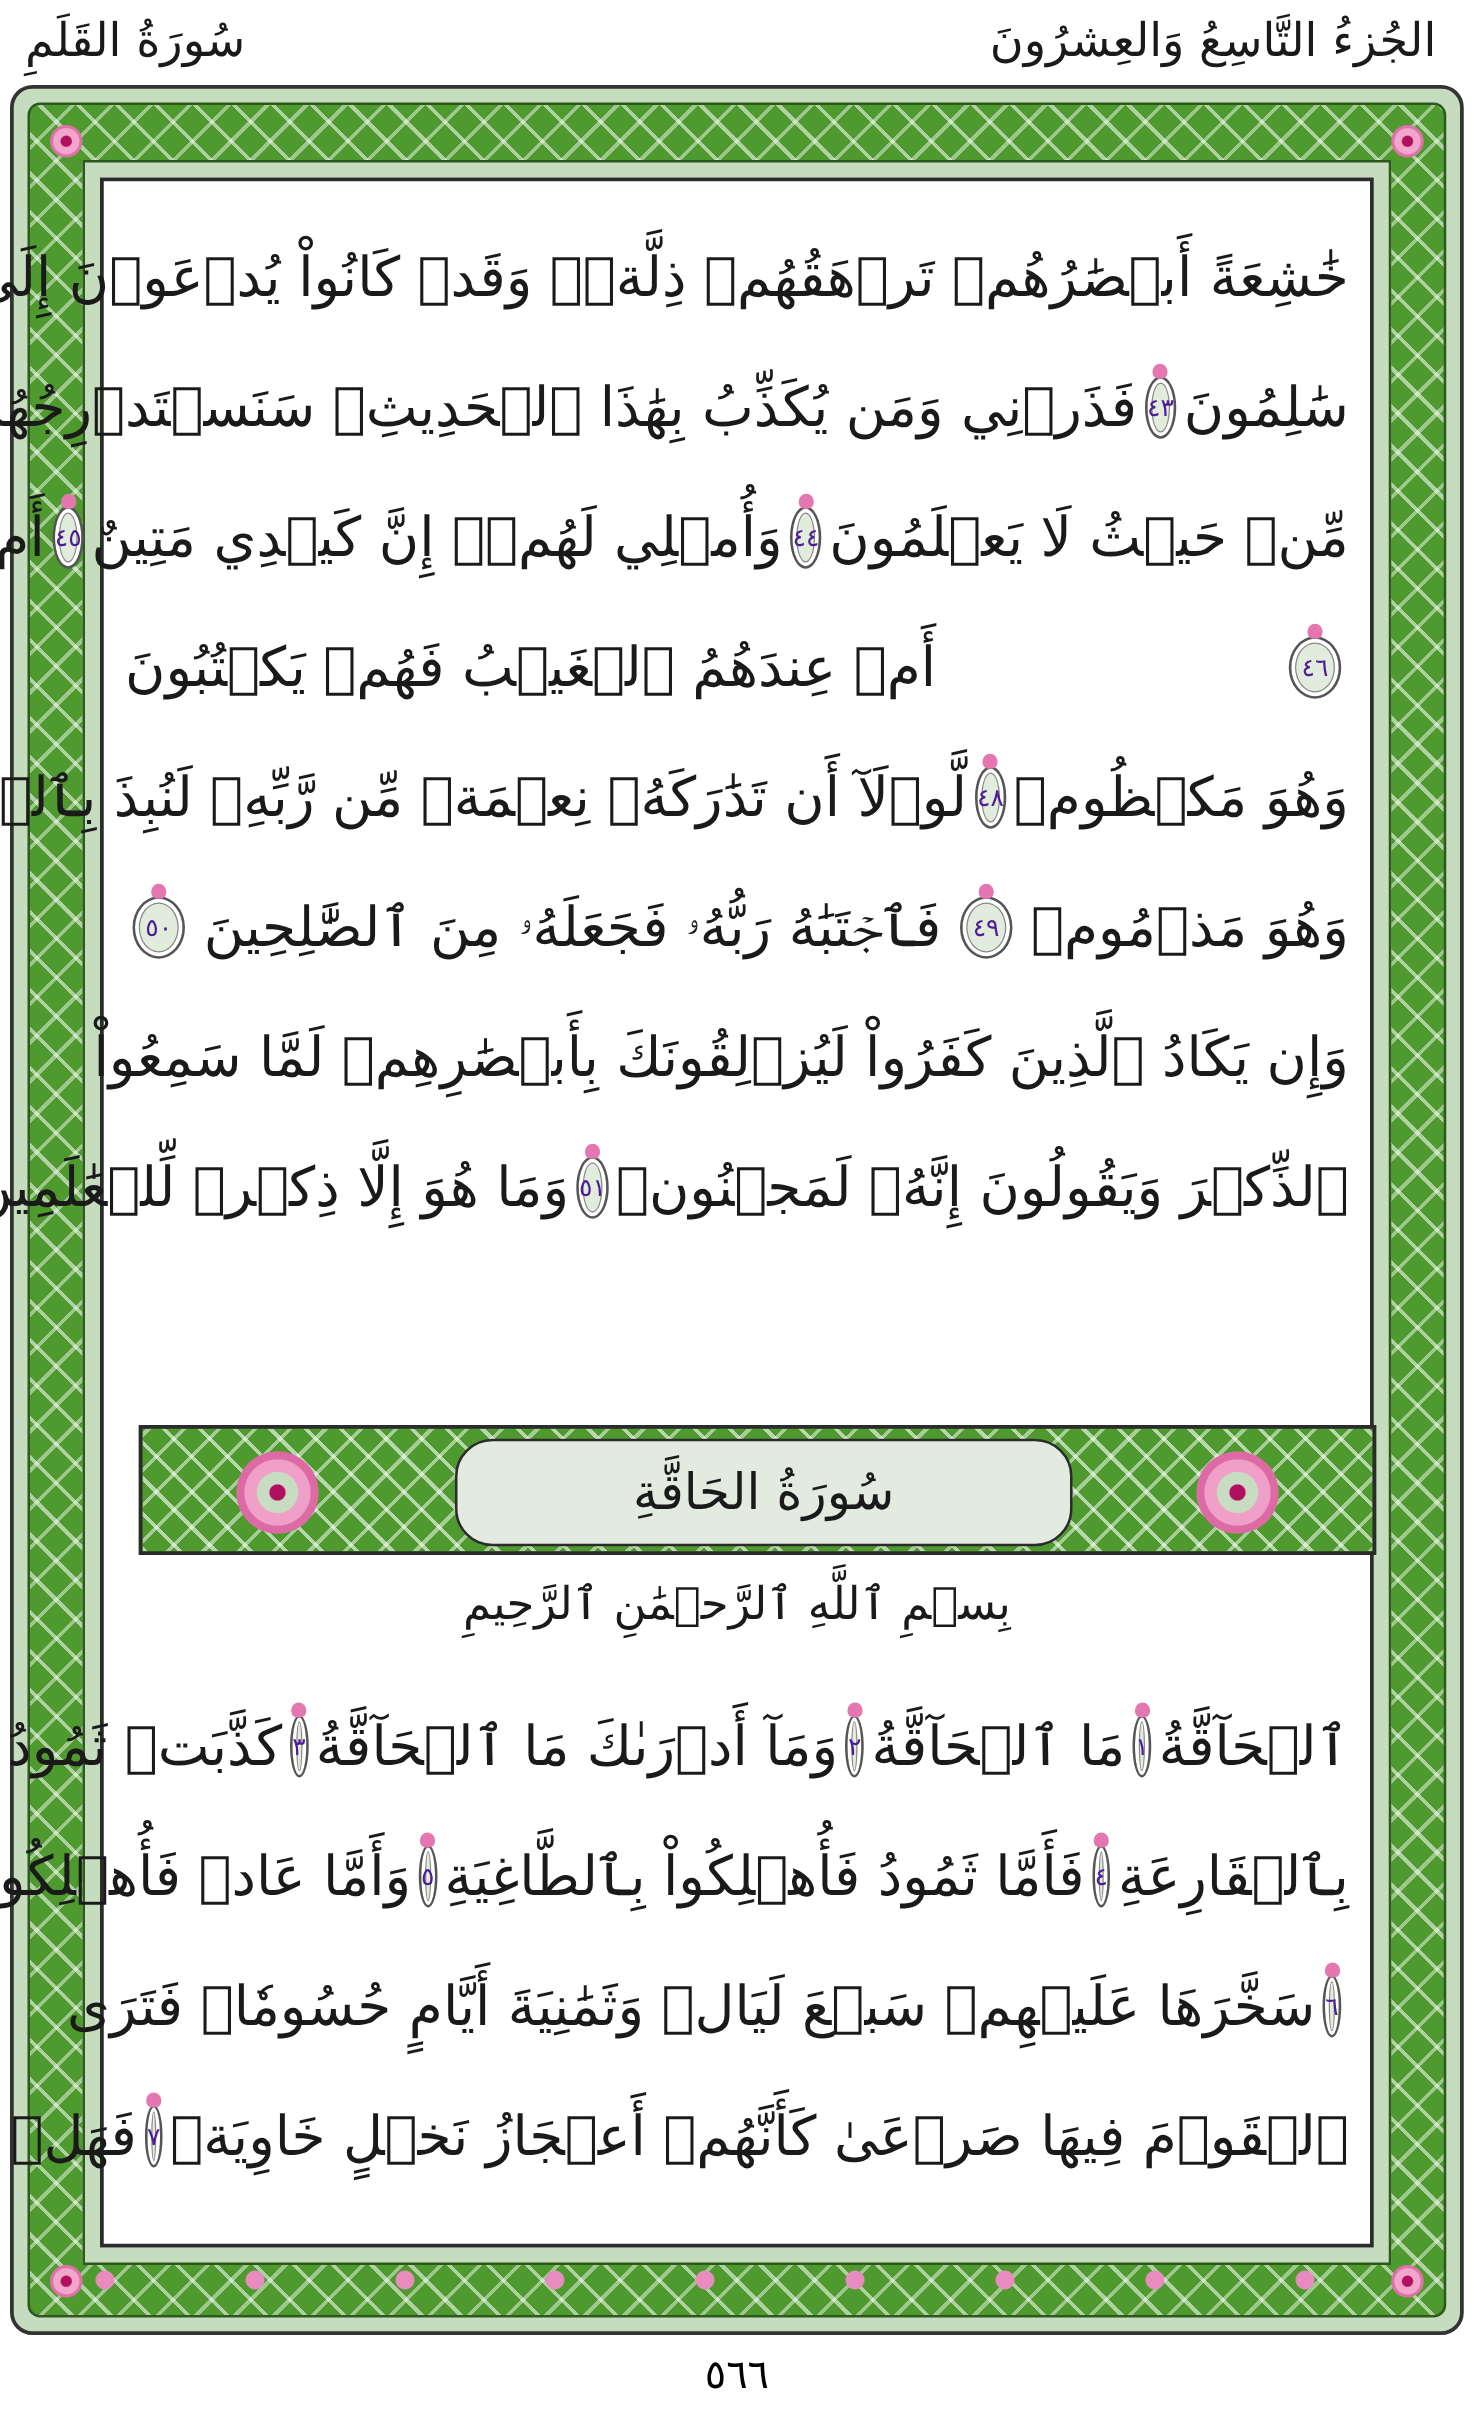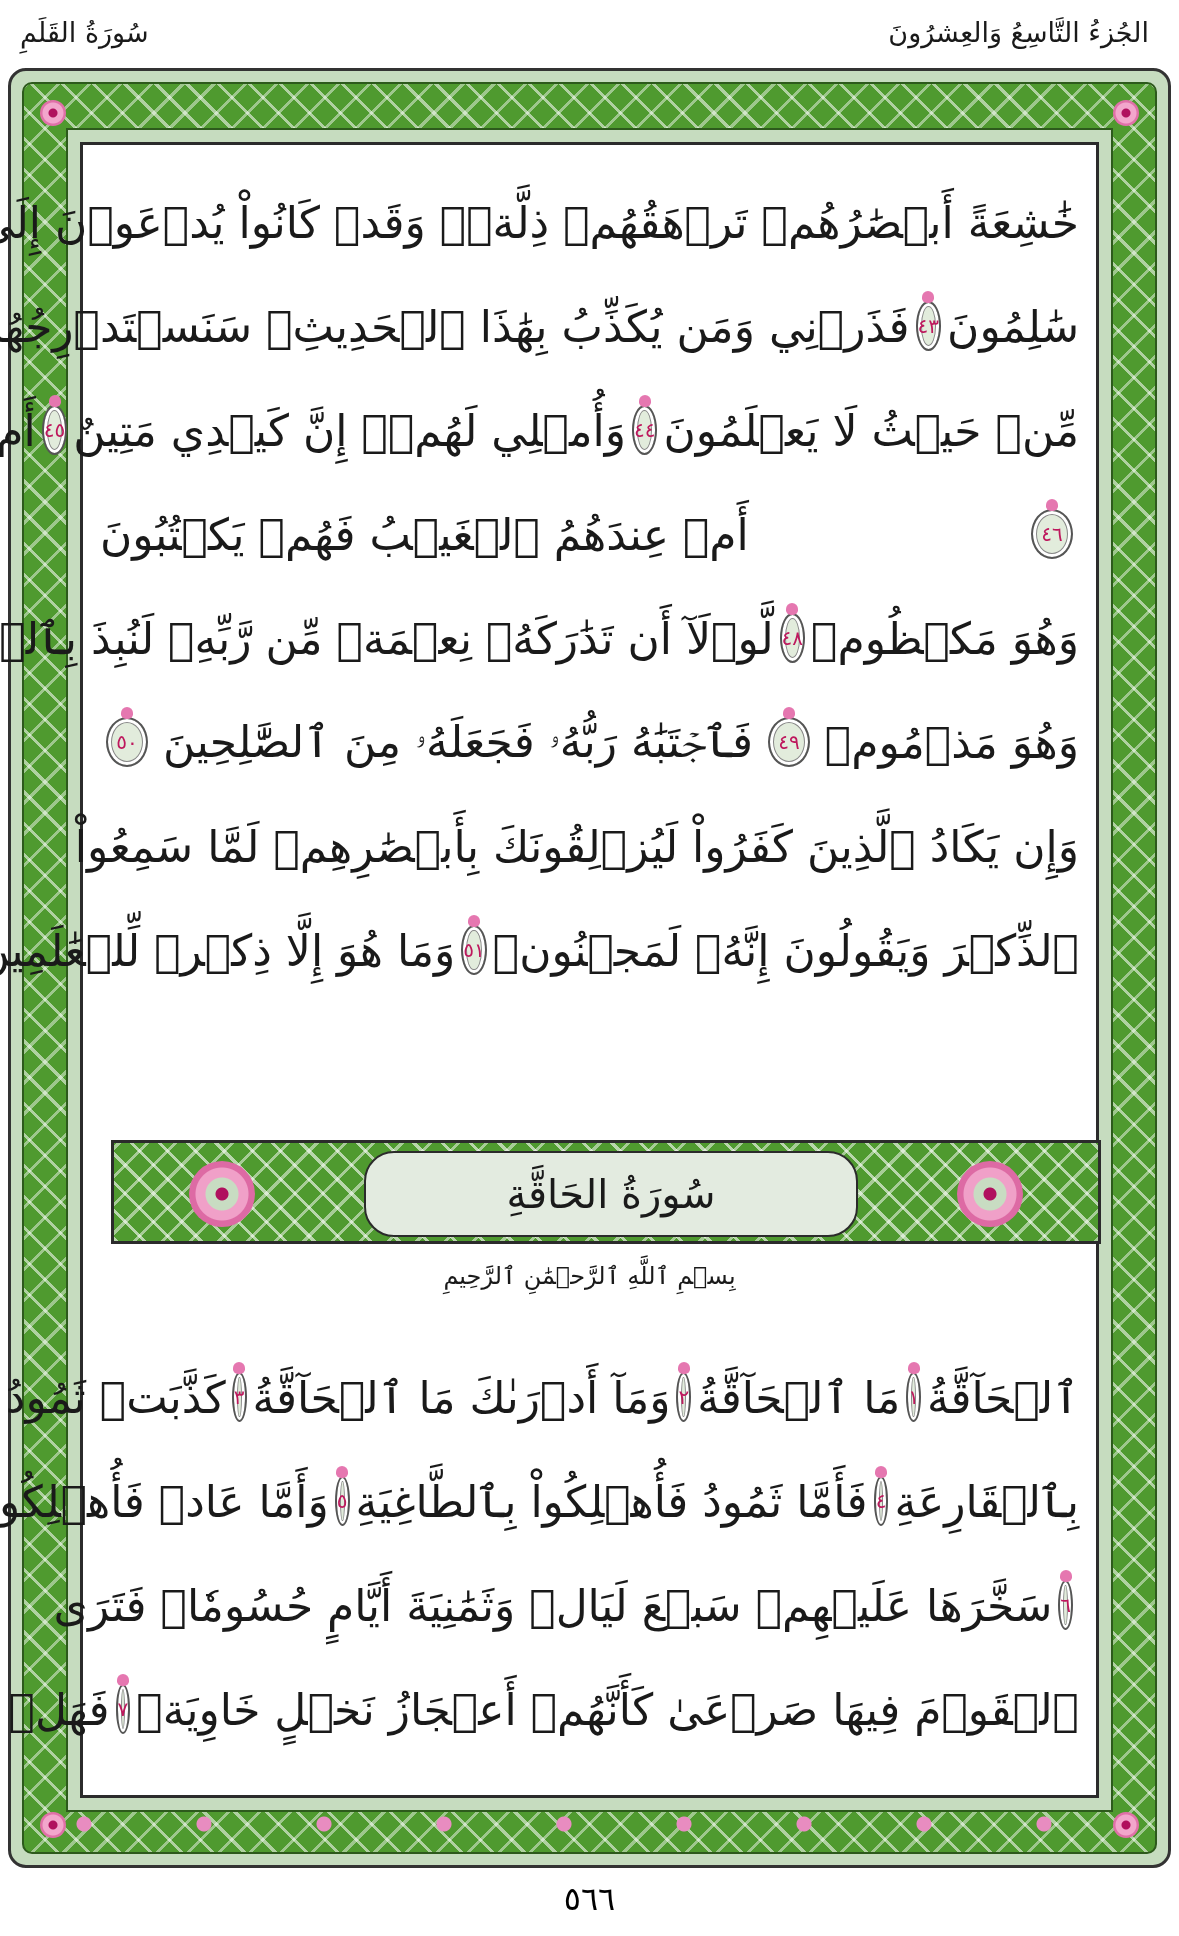--- a/index.html
+++ b/index.html
@@ -1,18 +1,18 @@
 <!DOCTYPE html>
 <html><head>
 <meta charset="utf-8">
 <style>
   html, body { margin:0; padding:0; }
   body { width:1179px; height:1936px; background:#ffffff; position:relative; overflow:hidden;
          font-family: "DejaVu Sans", sans-serif; color:#1a1a1a; }
-  .hdr { position:absolute; top:8px; height:50px; font-size:27px; line-height:50px; direction:rtl; }
+  .hdr { position:absolute; top:8px; height:50px; font-size:37px; line-height:50px; direction:rtl; }
   .hdr-right { right:30px; }
   .hdr-left { left:20px; }
   .frame-outer { position:absolute; left:8px; top:68px; width:1163px; height:1800px;
                  background:#c6dcbf; border:3px solid #333; border-radius:18px; box-sizing:border-box; }
   .frame-green { position:absolute; left:22px; top:82px; width:1135px; height:1772px;
                  background:
                    radial-gradient(circle at 50% 50%, #e88cc0 0 7px, transparent 8px) 0 0/120px 120px,
                    repeating-linear-gradient(45deg, rgba(255,255,255,0.55) 0 3px, transparent 3px 22px),
                    repeating-linear-gradient(-45deg, rgba(255,255,255,0.45) 0 3px, transparent 3px 22px),
                    #4f9a2f;
@@ -21,36 +21,36 @@
                       background:#c6dcbf; border:2px solid #2d5a1c; box-sizing:border-box; }
   .panel { position:absolute; left:80px; top:142px; width:1019px; height:1656px;
            background:#ffffff; border:3px solid #2b2b2b; box-sizing:border-box; }
   .flower { position:absolute; width:26px; height:26px; border-radius:50%;
             background:radial-gradient(circle, #b0105e 0 4px, #f2a6cc 5px 10px, #e070a8 11px 13px); }
   .lines { position:absolute; left:100px; right:100px; direction:rtl; }
   .line { height:104px; display:flex; align-items:center; justify-content:space-between;
           font-family:"DejaVu Sans", sans-serif; font-size:44px; white-space:nowrap; direction:rtl; }
   .seg { display:inline-block; }
   .ayah { display:inline-flex; align-items:center; justify-content:center; width:38px; height:46px;
-          border-radius:50%; background:#e2ecdc; border:2px solid #555; font-size:20px; color:#be185d;
+          border-radius:50%; background:#e2ecdc; border:2px solid #555; font-size:20px; color:#4c1d95;
           margin:0 6px; position:relative; box-shadow: inset 0 0 0 3px #fff, inset 0 0 0 4px #888; }
   .ayah::before { content:""; position:absolute; top:-12px; left:50%; transform:translateX(-50%);
                   width:12px; height:12px; border-radius:50% 50% 40% 40%; background:#e577b0; }
   .banner { position:absolute; left:111px; top:1140px; width:990px; height:104px;
             border:3px solid #2b2b2b; box-sizing:border-box;
             background:
               repeating-linear-gradient(45deg, rgba(255,255,255,0.6) 0 3px, transparent 3px 20px),
               repeating-linear-gradient(-45deg, rgba(255,255,255,0.5) 0 3px, transparent 3px 20px),
               #4f9a2f; }
   .banner-center { position:absolute; left:250px; top:8px; width:490px; height:82px; background:#e3ebe0;
                    border:2px solid #2b2b2b; border-radius:30px; display:flex; align-items:center;
                    justify-content:center; font-size:40px; direction:rtl; }
   .rosette { position:absolute; top:18px; width:66px; height:66px; border-radius:50%;
              background: radial-gradient(circle, #b0105e 0 6px, #c8dcc2 7px 16px, #f0a0c8 17px 26px, #dd6aa4 27px 33px); }
-  .basmala { position:absolute; top:1262px; left:0; width:1179px; text-align:center; font-size:24px; direction:rtl; }
+  .basmala { position:absolute; top:1262px; left:0; width:1179px; text-align:center; font-size:36px; direction:rtl; }
   .pagenum { position:absolute; top:1880px; left:0; width:1179px; text-align:center; font-size:32px; color:#000000; }
 </style>
 </head>
 <body>
 
 <div class="hdr hdr-right">الجُزءُ التَّاسِعُ وَالعِشرُونَ</div>
 <div class="hdr hdr-left">سُورَةُ القَلَمِ</div>
 
 <div class="frame-outer"></div>
 <div class="frame-green"></div>

